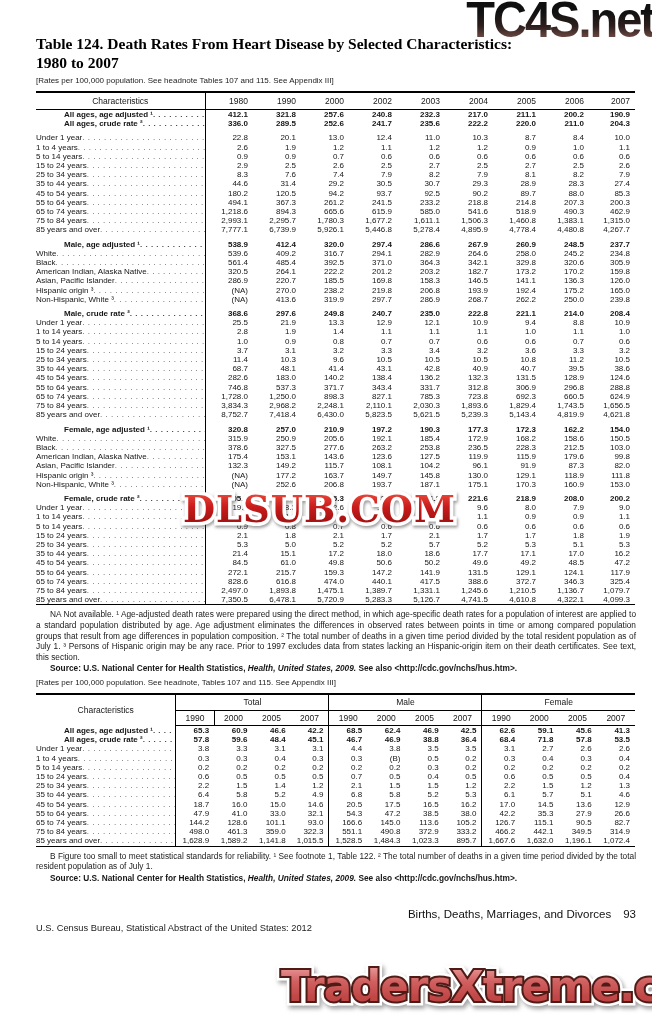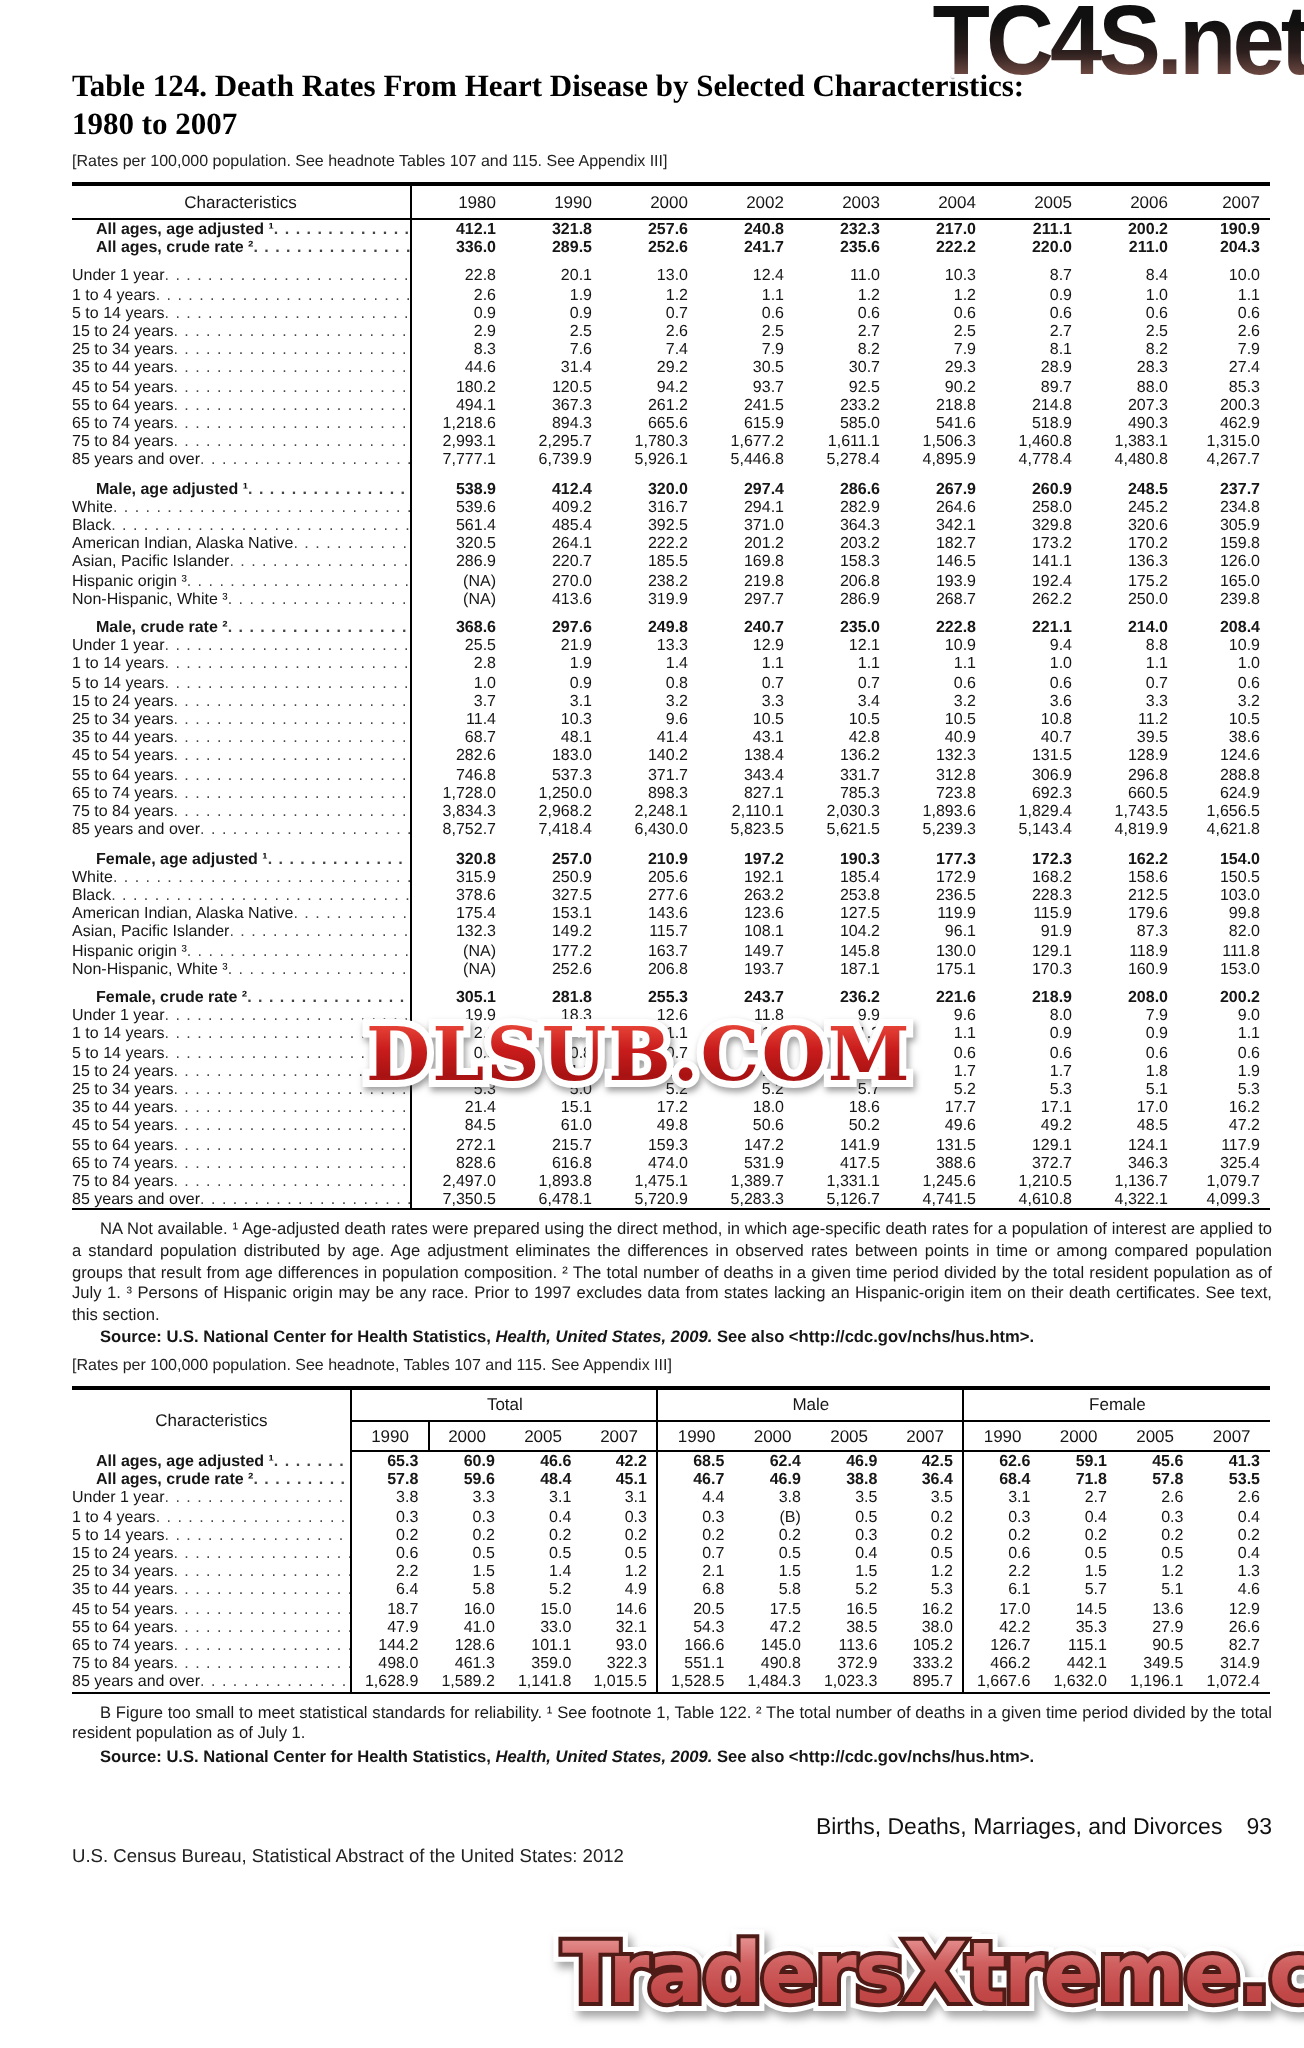--- a/index.html
+++ b/index.html
@@ -19,21 +19,21 @@
   
   table{border-collapse:collapse;table-layout:fixed;width:599px;margin-top:6px;}
   th,td{padding:0;vertical-align:bottom;font-size:8px;line-height:9.2px;white-space:nowrap;}
   thead th{font-weight:normal;font-size:8.5px;line-height:16px;}
   .num{text-align:right;padding-right:5px;}
   .lblcell div{display:flex;overflow:hidden;align-items:baseline;}
   .lbl{flex:0 0 auto;}
   .leader{flex:1 1 auto;overflow:hidden;white-space:nowrap;color:#444;}
   .leader::after{content:" . . . . . . . . . . . . . . . . . . . . . . . . . . . . . . . . . . .";letter-spacing:0.5px;}
   tr.bold td{font-weight:bold;}
-  tr.bold .lbl{margin-left:12px;}
+  tr.bold .lbl{margin-left:28px;}
   tr.gs td{padding-top:5px;}
 
   
   .t124{border-top:2px solid #000;border-bottom:1.2px solid #000;}
   .t124 thead th{border-bottom:1.6px solid #000;}
   .t124 td:first-child,.t124 th:first-child{border-right:1px solid #000;}
   .t124 thead th:first-child{text-align:center;}
 
   
   .t125{border-top:2px solid #000;border-bottom:1.2px solid #000;}
@@ -62,21 +62,21 @@
   .wm{position:absolute;z-index:50;pointer-events:none;white-space:nowrap;}
   .wm .layer{position:absolute;left:0;top:0;}
   .wm .top-layer{position:relative;}
 
   .wm-top{right:-2px;top:-8px;font-family:"Liberation Sans",sans-serif;font-weight:bold;
     font-size:47px;letter-spacing:-2px;transform:scaleY(1.05);}
   .wm-top .stroke{-webkit-text-stroke:5px #ffffff;color:#fff;filter:blur(0.6px);}
   .wm-top .fill{background:linear-gradient(180deg,#101010 35%,#2c1f1e 62%,#8c5c52 92%);
     -webkit-background-clip:text;background-clip:text;color:transparent;}
 
-  .wm-mid{left:183px;top:505px;font-family:"DejaVu Serif",serif;font-weight:bold;
+  .wm-mid{left:183px;top:487px;font-family:"DejaVu Serif",serif;font-weight:bold;
     font-size:37px;letter-spacing:1px;}
   .wm-mid .stroke{-webkit-text-stroke:7px #ffffff;color:#fff;
     filter:drop-shadow(1px 2px 1.5px rgba(60,60,60,0.5));}
   .wm-mid .fill{background:linear-gradient(180deg,#f05040 8%,#c91c1c 45%,#a81212 75%,#c52020);
     -webkit-background-clip:text;background-clip:text;color:transparent;}
 
   .wm-bot{left:281px;top:962px;font-family:"DejaVu Sans",sans-serif;font-weight:bold;
     font-size:42px;letter-spacing:-1px;}
   .wm-bot .stroke-outer{-webkit-text-stroke:9px #ffffff;color:#fff;
     filter:drop-shadow(2px 3px 2px rgba(90,90,90,0.55));}
@@ -949,21 +949,21 @@
           <tr>
             <td class="lblcell">
               <div>
                 <span class="lbl">65 to 74 years</span>
                 <span class="leader"></span>
               </div>
             </td>
             <td class="num">828.6</td>
             <td class="num">616.8</td>
             <td class="num">474.0</td>
-            <td class="num">531.9</td>
+            <td class="num">440.1</td>
             <td class="num">417.5</td>
             <td class="num">388.6</td>
             <td class="num">372.7</td>
             <td class="num">346.3</td>
             <td class="num">325.4</td>
           </tr>
           <tr>
             <td class="lblcell">
               <div>
                 <span class="lbl">75 to 84 years</span>

